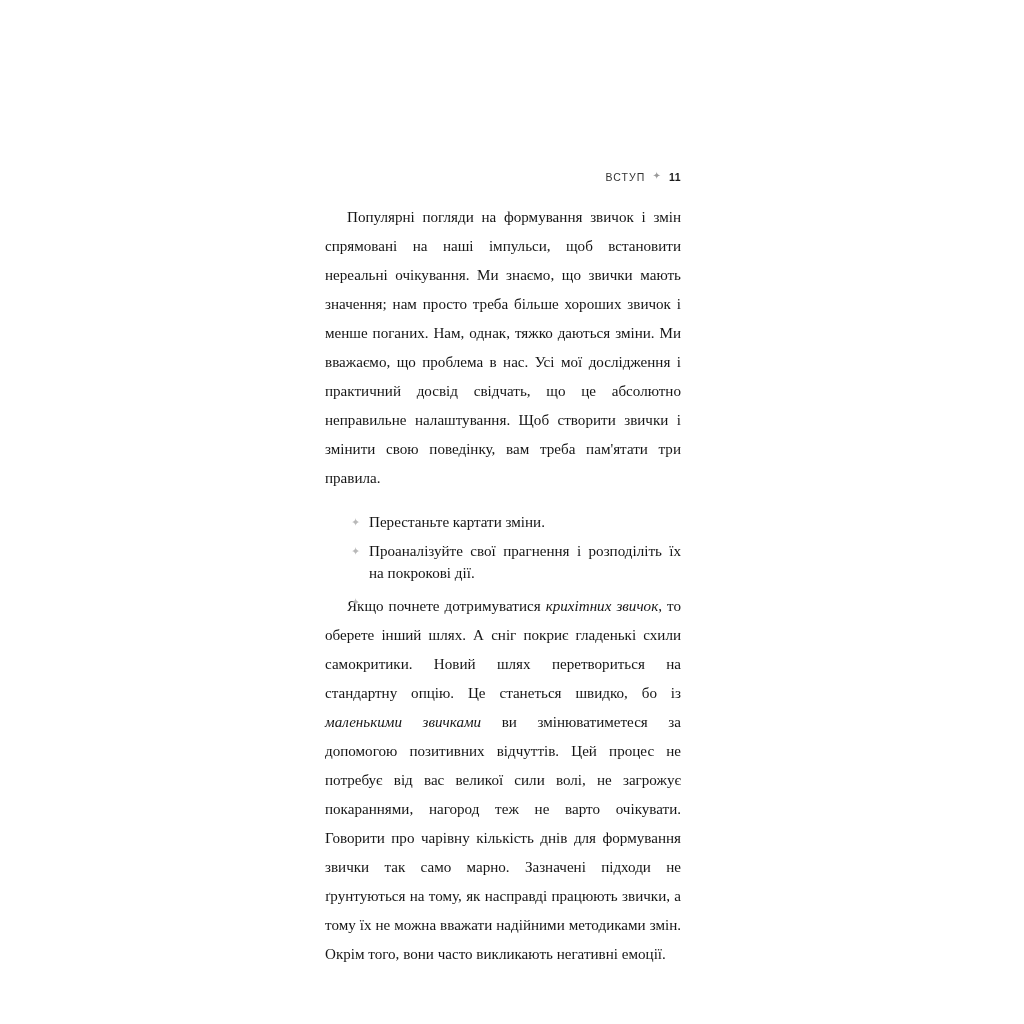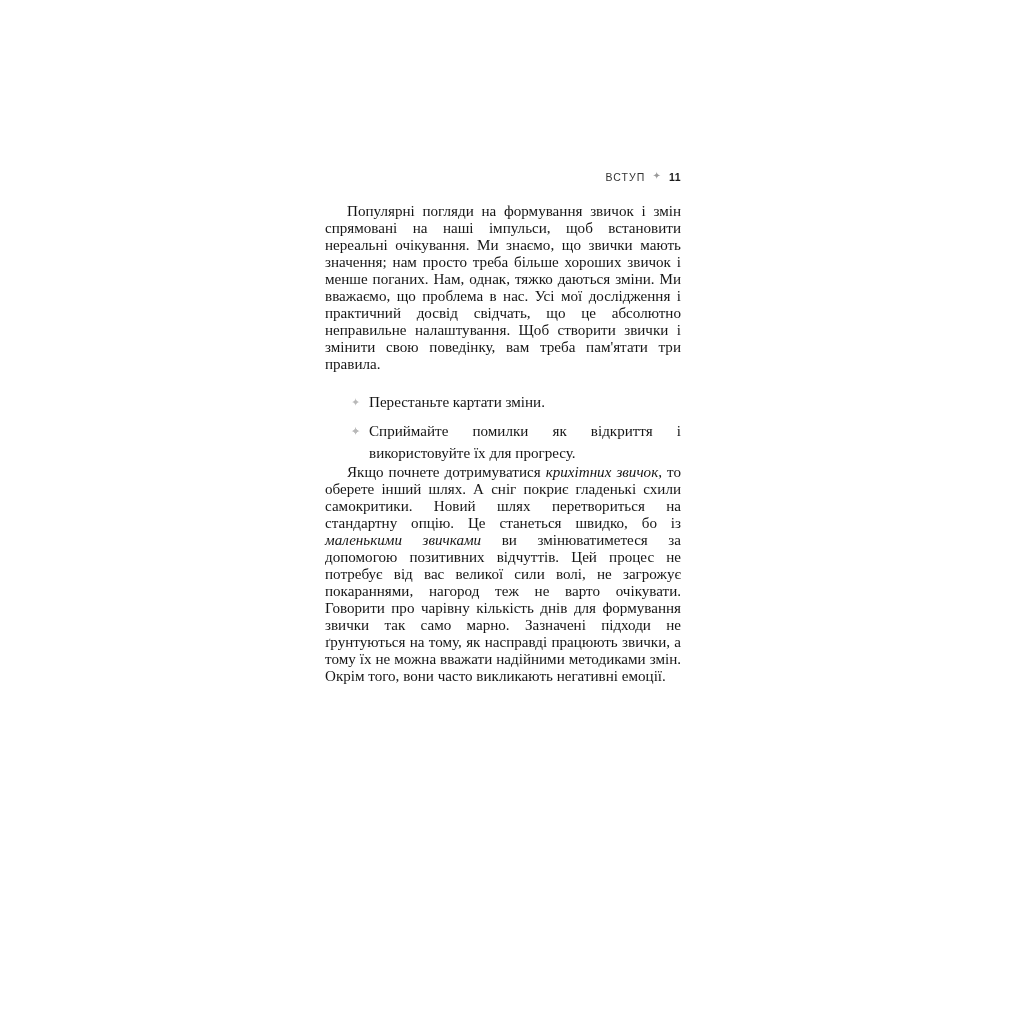--- a/index.html
+++ b/index.html
@@ -50,21 +50,21 @@
     top: -0.5px;
   }
   .running-head .rh-page {
     font-weight: bold;
     letter-spacing: 0.5px;
     color: #1a1a1a;
   }
   p.body-par {
     margin: 0;
     font-size: 15.1px;
-    line-height: 17px;
+    line-height: 29px;
     text-align: justify;
     text-justify: inter-word;
     hyphens: manual;
     color: #151515;
   }
   p.indent {
     text-indent: 22px;
   }
   .gap-before {
     margin-top: 21px;
@@ -111,24 +111,24 @@
 
     <p class="body-par indent">Популярні погляди на формування звичок і змін спрямовані на наші імпульси, щоб встановити нереальні очікування. Ми знаємо, що звички мають значення; нам просто треба більше хороших звичок і менше поганих. Нам, однак, тяжко даються зміни. Ми вважаємо, що проблема в нас. Усі мої дослідження і практичний досвід свідчать, що це абсолютно неправильне налаштування. Щоб створити звички і змінити свою поведінку, вам треба пам'ятати три правила.</p>
 
     <ul class="bullet-list">
       <li>
         <span class="diamond">✦</span>
         <span>Перестаньте картати зміни.</span>
       </li>
       <li>
         <span class="diamond">✦</span>
+        <span>Проаналізуйте свої прагнення і розподіліть їх на покрокові дії.</span>
       </li>
       <li>
         <span class="diamond">✦</span>
-        <span>Сприймайте помилки як відкриття і використовуйте їх для прогресу.</span>
       </li>
     </ul>
 
 
     <p class="body-par indent"><span>Якщо почнете дотримуватися </span><em class="ital">крихітних звичок</em><span>, то оберете інший шлях. А сніг покриє гладенькі схили самокритики. Новий шлях перетвориться на стандартну опцію. Це станеться швидко, бо із </span><em class="ital">маленькими звичками</em><span> ви змінюватиметеся за допомогою позитивних відчуттів. Цей процес не потребує від вас великої сили волі, не загрожує покараннями, нагород теж не варто очікувати. Говорити про чарівну кількість днів для формування звички так само марно. Зазначені підходи не ґрунтуються на тому, як насправді працюють звички, а тому їх не можна вважати надійними методиками змін. Окрім того, вони часто викликають негативні емоції.</span></p>
 
   </div>
 </div>
 
 </body></html>

